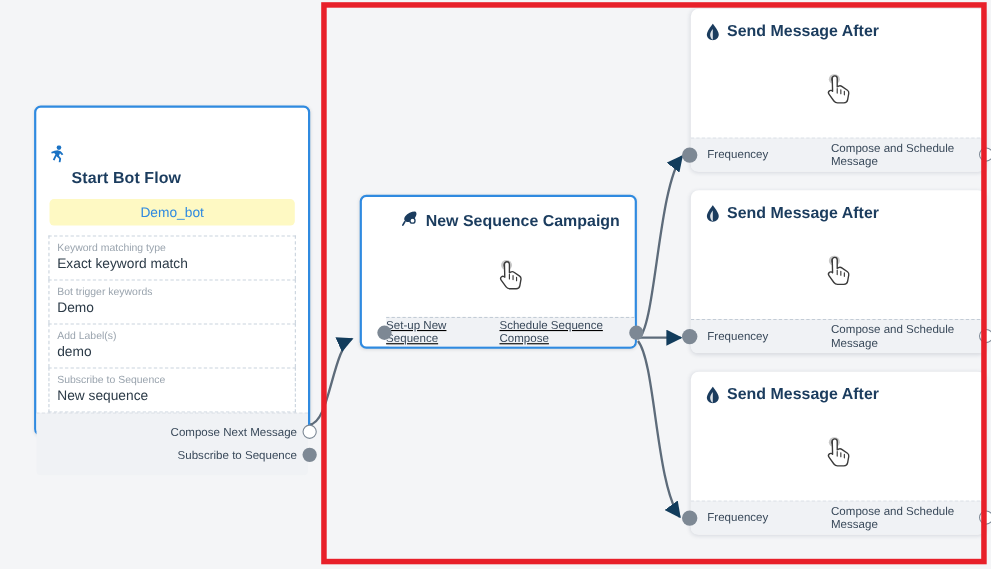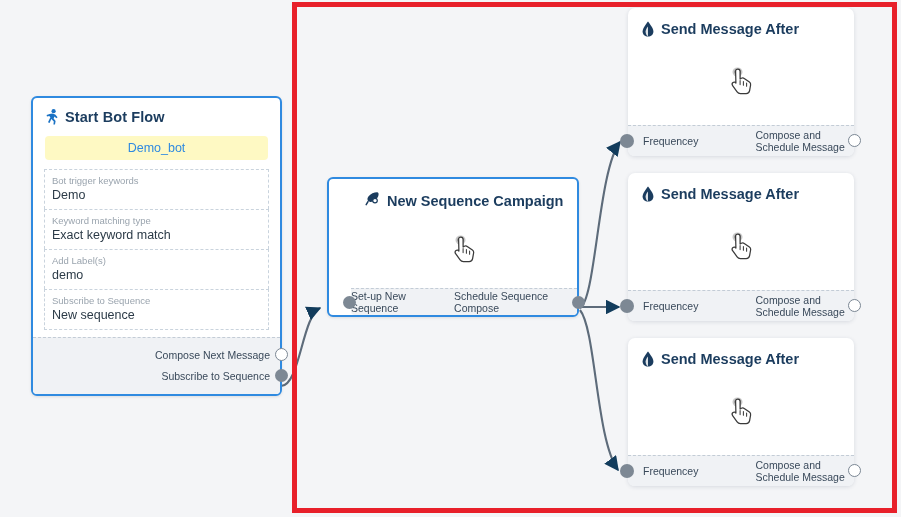--- a/index.html
+++ b/index.html
@@ -31,21 +31,21 @@
     left:31px;top:96px;width:251px;height:300px;
     border:2px solid #2f8ae0;border-radius:6px;
     box-shadow:0 1px 3px rgba(0,0,0,.10);
     display:flex;flex-direction:column;
   }
   .start-head{
     display:flex;align-items:center;gap:6px;
     padding:11px 0 7px 13px;
   }
   .start-title{
-    font-size:14.5px;font-weight:bold;color:#1b3c5e;letter-spacing:.1px;
+    font-size:14.5px;font-weight:bold;color:#1b3c5e;letter-spacing:.1px;margin-top:45px;
   }
   .icon-run{display:inline-block;width:13px;height:16px;position:relative;flex:0 0 auto;}
   .pill-wrap{padding:4px 12px 9px 12px;}
   .bot-pill{
     background:#fef9c3;border-radius:4px;height:24px;
     display:flex;align-items:center;justify-content:center;
     color:#2f8ae0;font-size:12.5px;
   }
   .fields{padding:0 11px;}
   .field{
@@ -85,28 +85,29 @@
   .seq-title{font-size:14.5px;font-weight:bold;color:#1b3c5e;}
   .hand-area{flex:1 1 auto;display:flex;align-items:center;justify-content:center;}
   .hand{
     width:36px;height:36px;display:block;
   }
   .seq-foot{
     border-top:1px dashed #c3ccd6;background:#f0f2f5;
     border-radius:0 0 4px 4px;height:26px;
     display:flex;align-items:center;justify-content:center;gap:12px;
     position:relative;
+    text-decoration:underline;
   }
   .seq-foot .port-label{margin:0;}
   .seq-in-dot{position:absolute;left:-8px;top:7px;width:13px;height:13px;border-radius:50%;background:#7d8894;}
   .seq-out-dot{position:absolute;right:-8px;top:7px;width:13px;height:13px;border-radius:50%;background:#7d8894;}
 
   
   .msg-card{
-    left:628px;width:226px;height:148px;
+    left:628px;width:268px;height:148px;
     border-radius:7px;
     box-shadow:0 1px 4px rgba(20,40,70,.13);
     display:flex;flex-direction:column;
   }
   .msg-card.c1{top:8px;}
   .msg-card.c2{top:173px;}
   .msg-card.c3{top:338px;}
   .msg-head{display:flex;align-items:center;gap:7px;padding:13px 0 0 14px;}
   .msg-title{font-size:14.5px;font-weight:bold;color:#1b3c5e;}
   .icon-drop{width:12px;height:16px;display:block;flex:0 0 auto;}
@@ -154,26 +155,26 @@
       </span>
       <span class="start-title">Start Bot Flow</span>
     </div>
 
     <div class="pill-wrap">
       <div class="bot-pill">Demo_bot</div>
     </div>
 
     <div class="fields">
       <div class="field">
+        <div class="field-label">Keyword matching type</div>
+        <div class="field-value">Exact keyword match</div>
+      </div>
+      <div class="field">
         <div class="field-label">Bot trigger keywords</div>
         <div class="field-value">Demo</div>
-      </div>
-      <div class="field">
-        <div class="field-label">Keyword matching type</div>
-        <div class="field-value">Exact keyword match</div>
       </div>
       <div class="field">
         <div class="field-label">Add Label(s)</div>
         <div class="field-value">demo</div>
       </div>
       <div class="field">
         <div class="field-label">Subscribe to Sequence</div>
         <div class="field-value">New sequence</div>
       </div>
     </div>

